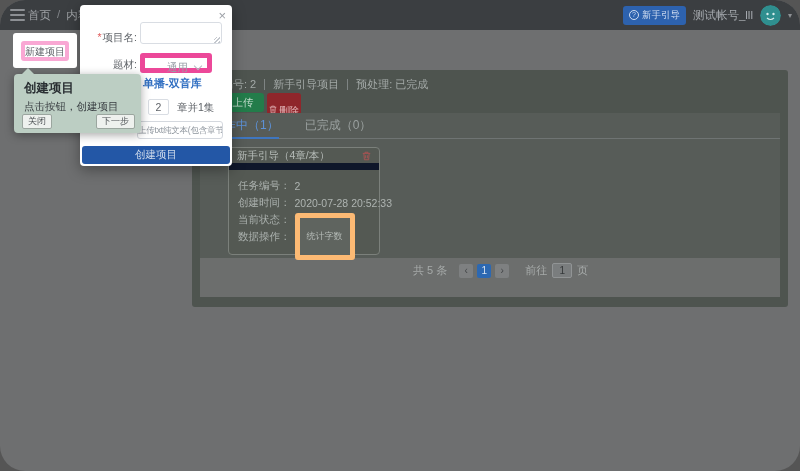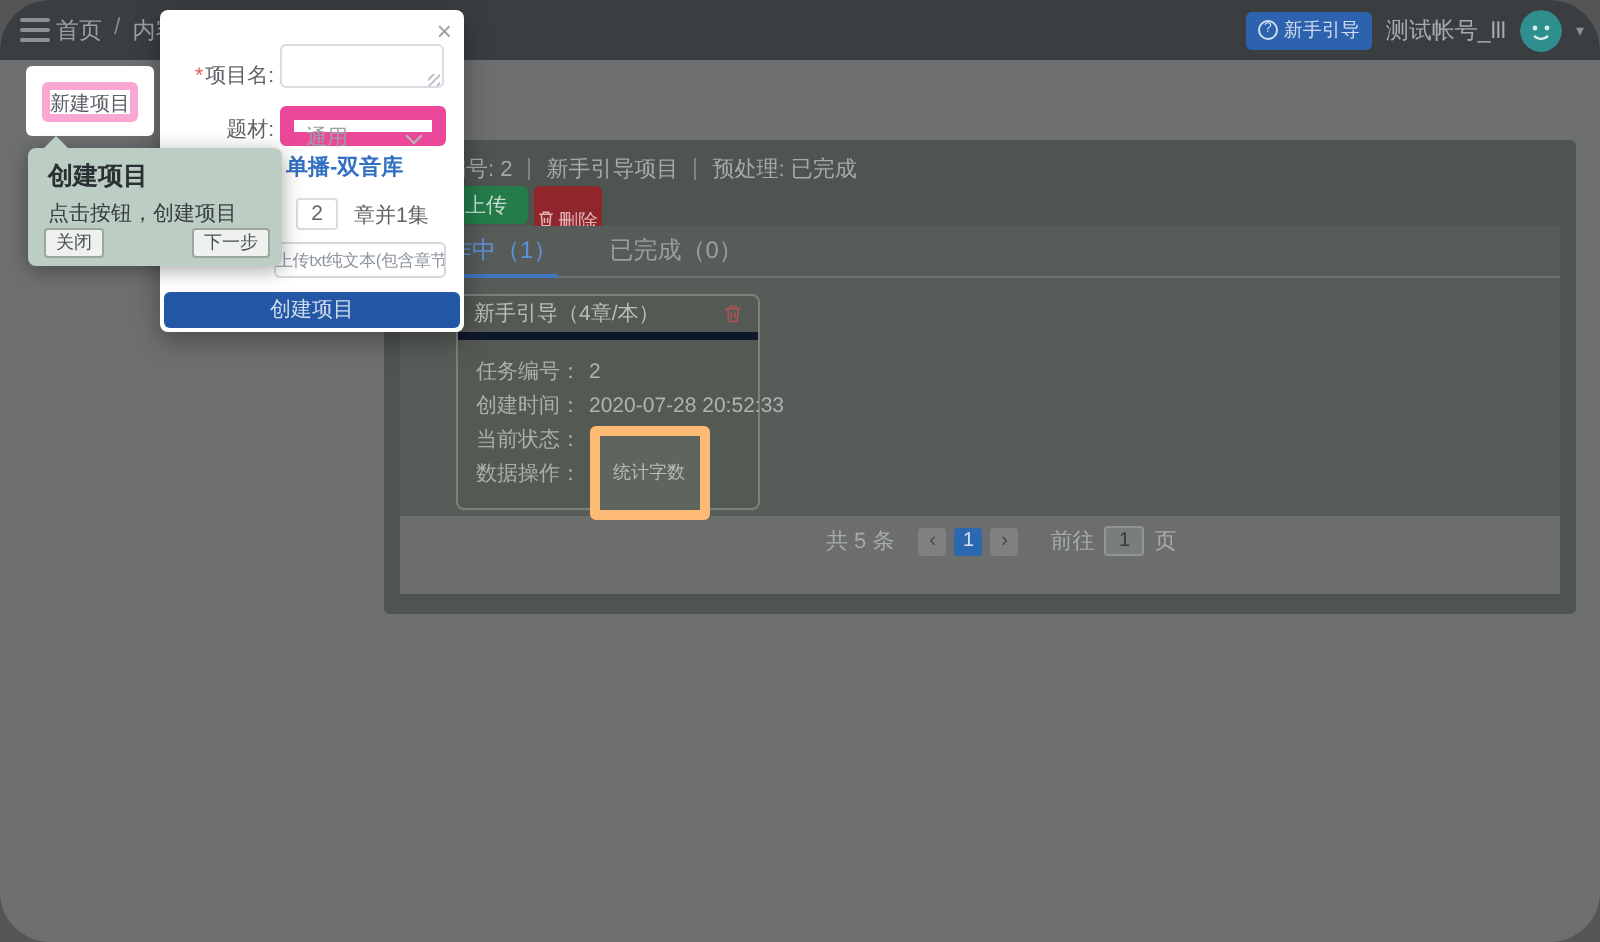--- a/index.html
+++ b/index.html
@@ -36,21 +36,21 @@
     border-radius:3px; color:#e3b6b8; font-size:10px; cursor:pointer; display:flex; align-items:center; justify-content:center; gap:2px; font-family:inherit; }
   .inner { position:absolute; left:8px; top:43px; width:580px; height:184px; background:#6c6e6d; }
   .tabzone { position:absolute; left:0; top:0; width:580px; height:145px; background:#575c58; }
   .tabbar { position:relative; height:26px; border-bottom:1px solid #6f7473; display:flex; align-items:stretch; padding-left:12px; gap:26px; font-size:12px; }
   .tab { position:relative; display:flex; align-items:center; cursor:pointer; white-space:nowrap; }
   .tab.active { color:#5d92d8; }
   .tab.active::after { content:''; position:absolute; left:0; right:0; bottom:-1px; height:2px; background:#3f76bf; }
   .tab.inactive { color:#9aa09f; }
   
   .card { position:absolute; left:28px; top:34px; width:152px; height:108px; background:#545953; border:1px solid #7b807b; border-radius:4px; }
-  .card-header { height:22px; border-bottom:4px solid #0f172a; display:flex; align-items:center; justify-content:space-between; padding:0 8px; font-size:10.5px; color:#b7bdba; }
+  .card-header { height:22px; border-bottom:7px solid #0f172a; display:flex; align-items:center; justify-content:space-between; padding:0 8px; font-size:10.5px; color:#b7bdba; }
   .card-body { padding:7px 9px 0 9px; font-size:10.5px; color:#aeb4b1; }
   .crow { display:flex; align-items:center; height:17px; white-space:nowrap; }
   .crow .lbl { color:#a9afac; margin-right:4px; }
   .stat-btn { border:5px solid #fdba74; background:#5f645f; border-radius:3px; font-size:9px; color:#b5bbb7; padding:12px 7px; cursor:pointer; font-family:inherit; }
   .trash-btn { background:none; border:none; cursor:pointer; padding:0; line-height:0; }
   
   .pager { position:absolute; left:213px; top:150px; display:flex; align-items:center; font-size:11px; color:#a6aaa9; white-space:nowrap; }
   .pager .total { margin-right:10px; }
   .pbtn { width:14px; height:14px; background:#7e8081; color:#45474a; border:none; border-radius:2px; font-size:10px; line-height:14px; text-align:center; margin:0 2px; cursor:pointer; padding:0; font-family:inherit; }
   .pcur { width:14px; height:14px; background:#2c68b2; color:#d7e2f0; border-radius:2px; font-size:10px; line-height:14px; text-align:center; margin:0 2px; cursor:pointer; }
@@ -59,22 +59,22 @@
   
   .modal { position:absolute; left:80px; top:5px; width:152px; height:161px; background:#ffffff; border-radius:4px;
     box-shadow:0 4px 14px rgba(0,0,0,0.35); z-index:10; font-size:10.5px; }
   .m-close { position:absolute; right:6px; top:3px; background:none; border:none; font-size:13px; color:#9ca0a6; cursor:pointer; padding:0; }
   .f-label { position:absolute; left:5px; width:52px; text-align:right; color:#5f6368; }
   .f-label .star { color:#e05b5b; margin-right:1px; }
   .f-textarea { position:absolute; left:60px; top:17px; width:82px; height:22px; border:1px solid #d9dde3; border-radius:3px;
     resize:none; font-family:inherit; font-size:10px; padding:2px 4px; color:#5f6368; outline:none; }
   .f-grip { position:absolute; left:134px; top:32px; width:6px; height:6px;
     background:repeating-linear-gradient(135deg, transparent 0 1.6px, #c3c7cd 1.6px 2.6px); pointer-events:none; }
-  .f-select { position:absolute; left:60px; top:48px; width:83px; height:20px; border:7px solid #ec4899; border-radius:3px;
-    color:#9aa0a8; line-height:18px; padding-left:6px; cursor:pointer; }
+  .f-select { position:absolute; left:60px; top:48px; width:72px; height:20px; border:5px solid #ec4899; border-radius:3px;
+    color:#9aa0a8; line-height:18px; padding-left:22px; cursor:pointer; }
   .f-chevron { position:absolute; right:6px; top:5px; width:6px; height:6px; border-right:1.2px solid #b6bac0; border-bottom:1.2px solid #b6bac0; transform:rotate(45deg); }
   .f-link { position:absolute; left:63px; top:71px; font-size:11px; font-weight:bold; color:#3270c2; text-decoration:none; cursor:pointer; }
   .f-merge-input { position:absolute; left:68px; top:94px; width:21px; height:16px; border:1px solid #d9dde3; border-radius:2px;
     text-align:center; font-size:10.5px; color:#5f6368; font-family:inherit; }
   .f-merge-suffix { position:absolute; left:97px; top:96px; color:#5f6368; }
   .f-upload { position:absolute; left:57px; top:116px; width:86px; height:18px; border:1px solid #d4d8de; border-radius:3px;
     background:#fff; font-size:8.5px; letter-spacing:-0.2px; color:#8e959d; line-height:16px; text-align:center;
     overflow:hidden; white-space:nowrap; cursor:pointer; font-family:inherit; padding:0; }
   .m-submit { position:absolute; left:2px; top:141px; width:148px; height:18px; background:#2357a6; border:none; border-radius:3px;
     color:#cfdbeb; font-size:10.5px; cursor:pointer; font-family:inherit; }

